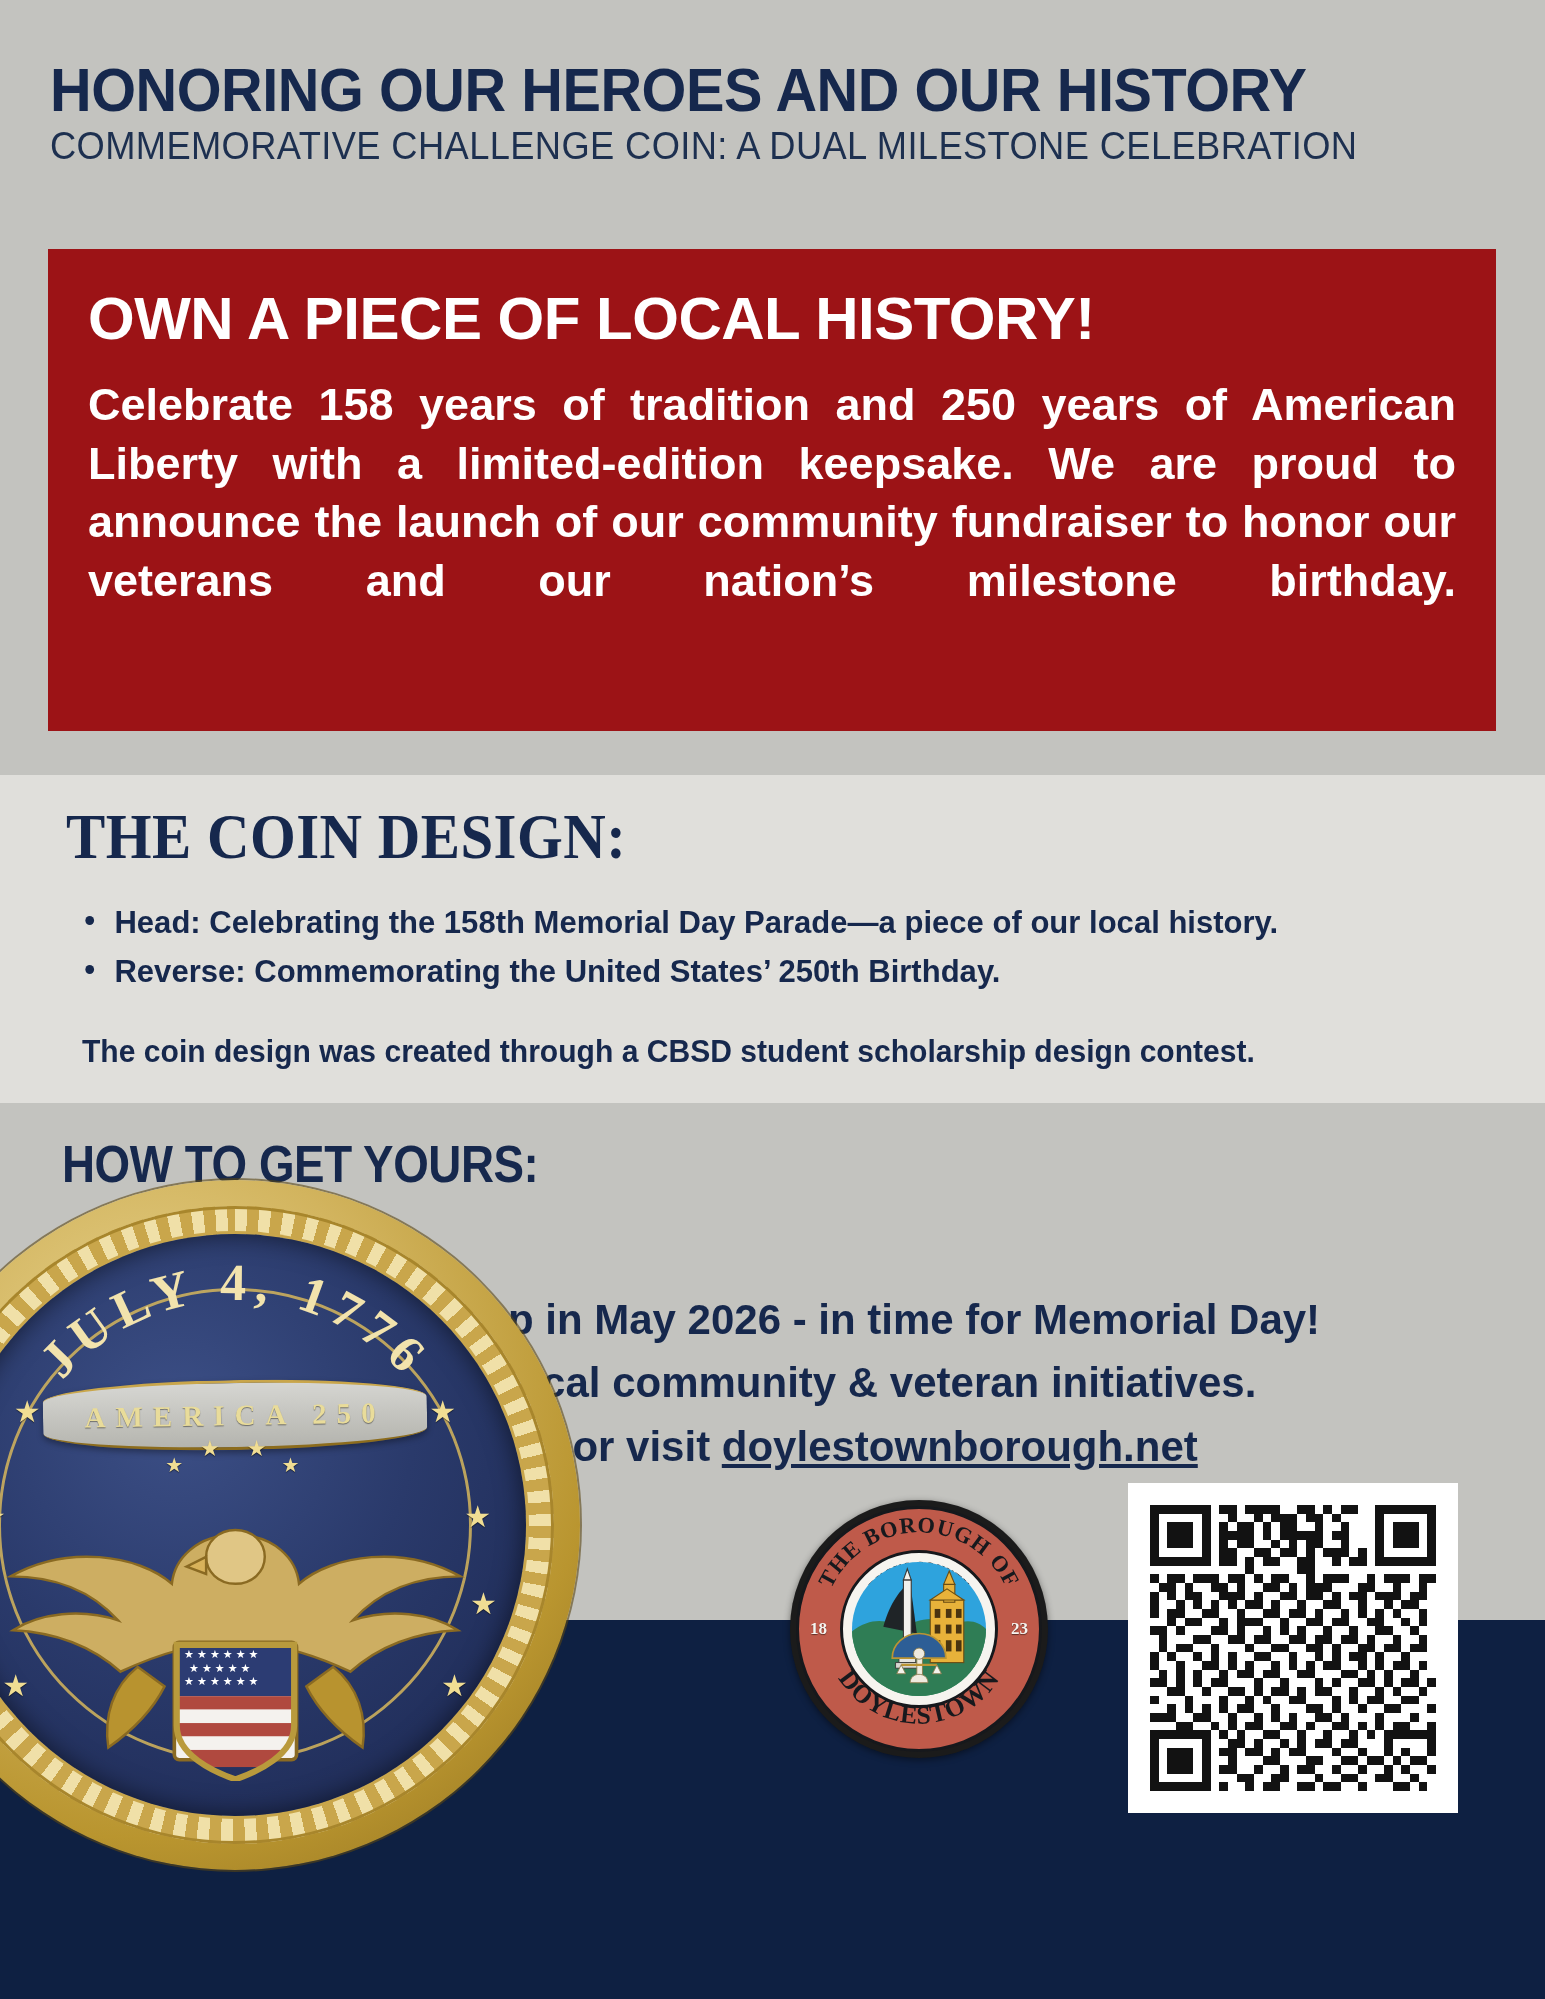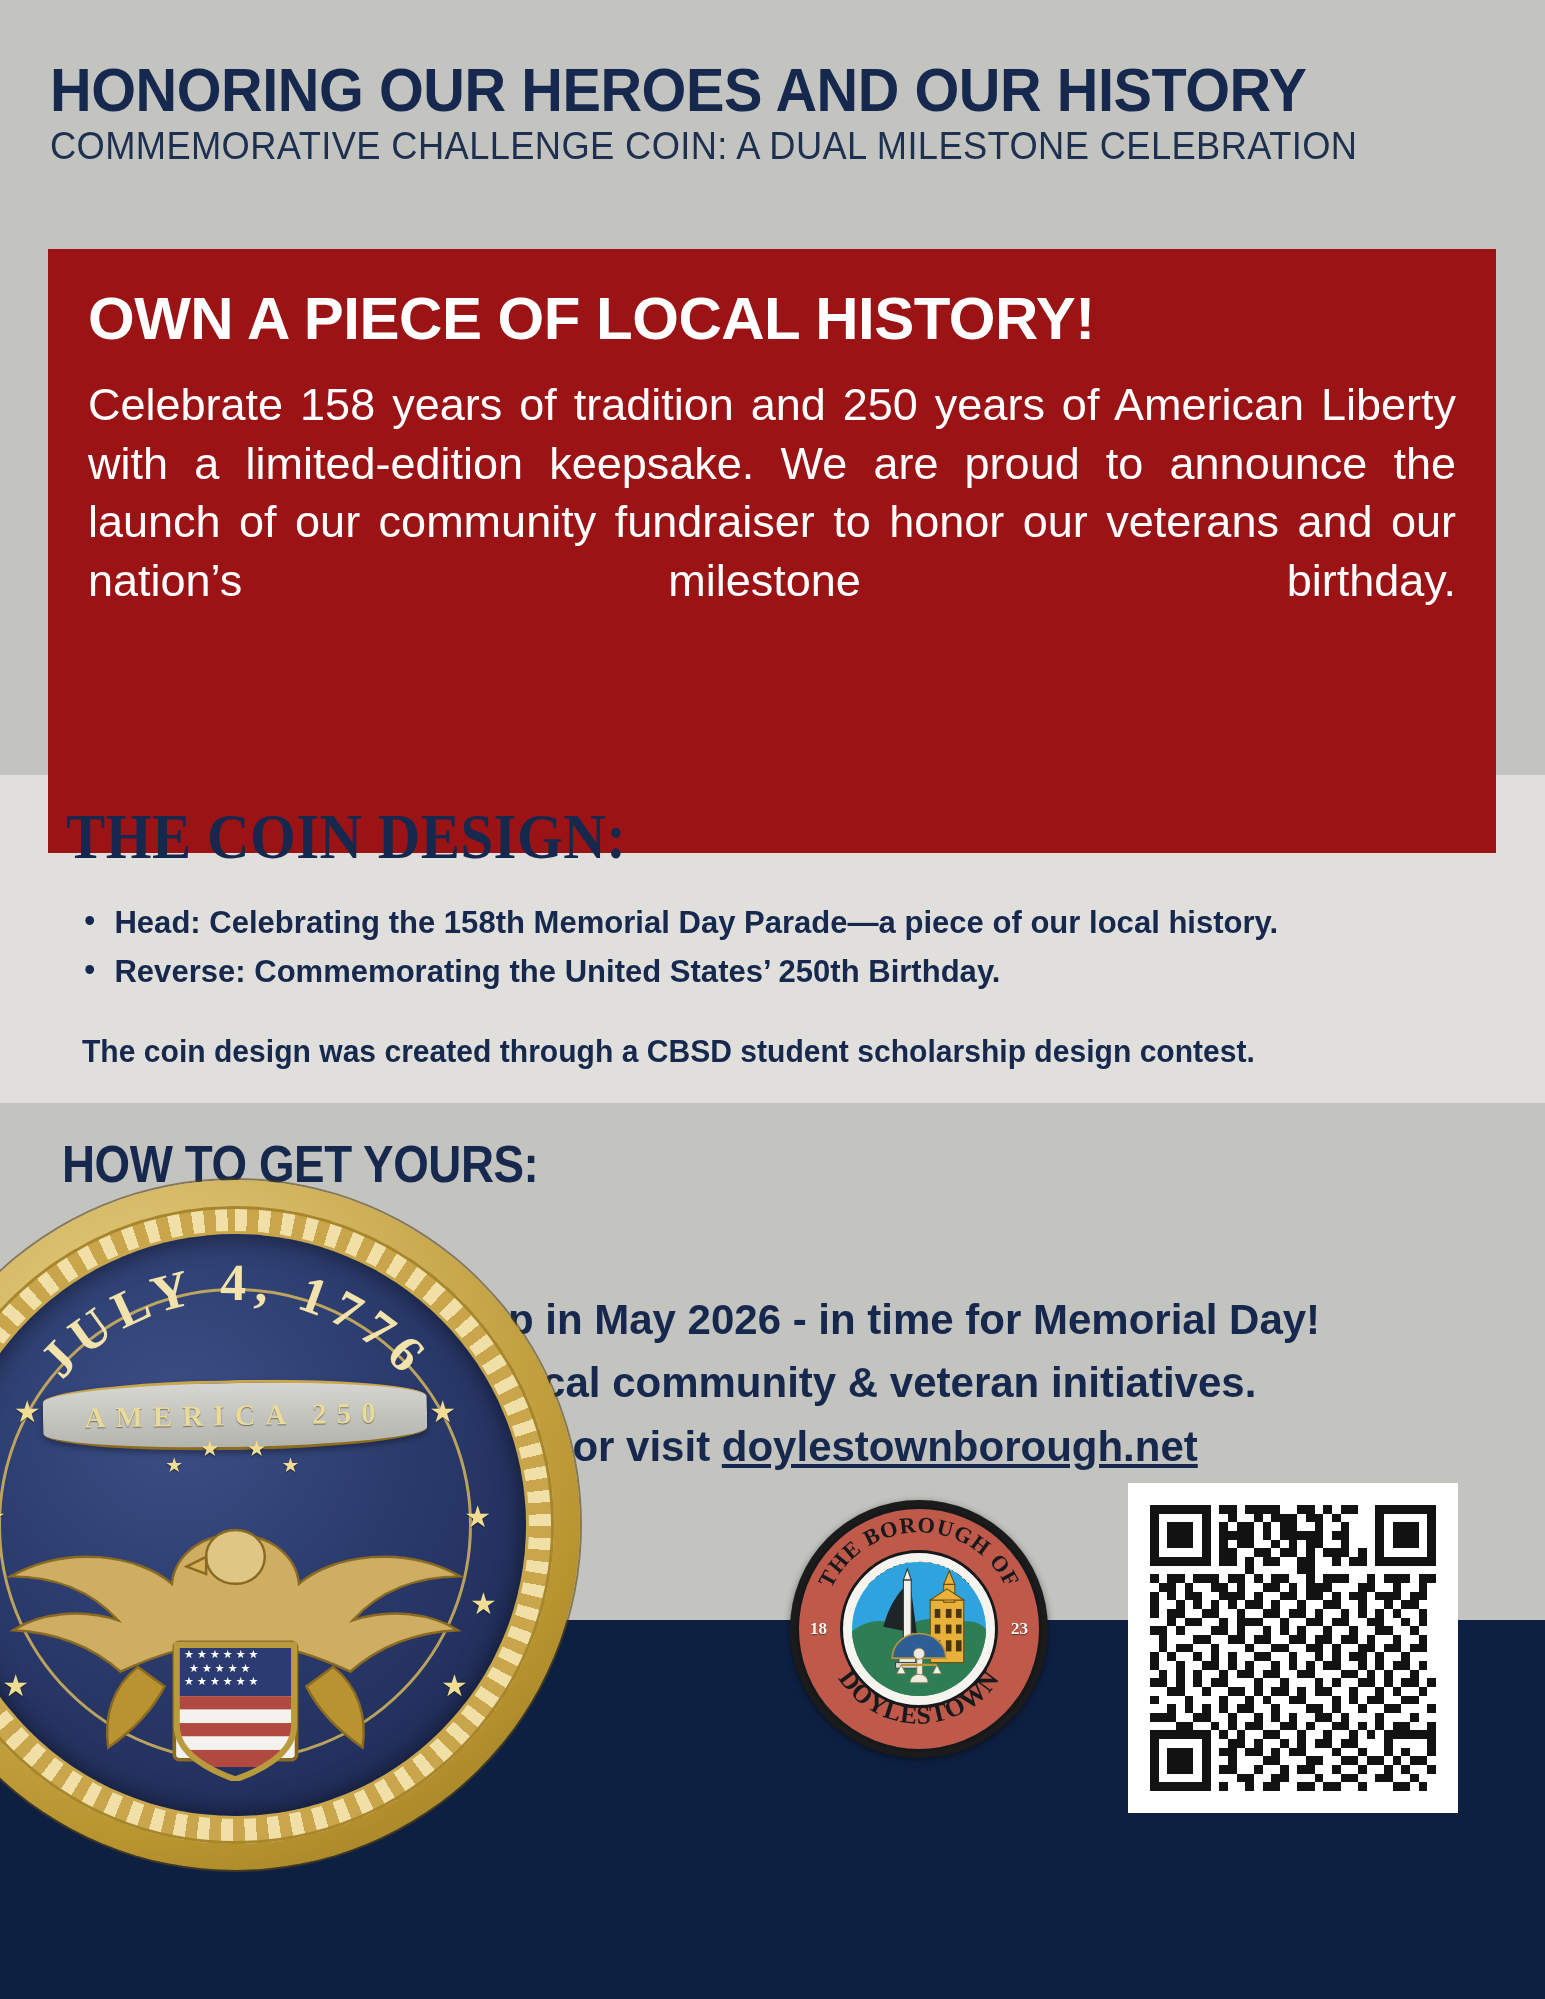--- a/index.html
+++ b/index.html
@@ -28,29 +28,29 @@
   .hdr h2{
     margin:6px 0 0 0;color:#1d3050;
     font-weight:400;font-size:38px;line-height:1.05;
     letter-spacing:0.4px;
     transform:scaleX(0.955);transform-origin:left center;
     white-space:nowrap;
   }
 
   
   .redbox{
-    position:absolute;left:48px;top:249px;width:1448px;height:604px;
+    position:absolute;left:48px;top:249px;width:1448px;height:482px;
     background:#9c1316;box-sizing:border-box;padding:38px 40px 0 40px;
   }
   .redbox .rb-title{
     margin:0;color:#ffffff;font-weight:700;font-size:60px;line-height:1.05;
     letter-spacing:-0.5px;white-space:nowrap;
   }
   .redbox .rb-body{
-    margin:26px 0 0 0;color:#ffffff;font-weight:400;font-size:45px;line-height:1.30;
+    margin:26px 0 0 0;color:#ffffff;font-weight:700;font-size:45px;line-height:1.30;
     text-align:justify;text-justify:inter-word;
   }
   .redbox .rb-body::after{content:"";display:inline-block;width:100%;}
 
   
   .sec-coin{position:absolute;left:4px;right:0;top:775px;height:328px;}
   .sec-coin .sec-h{
     position:absolute;left:62px;top:30px;
     margin:0;color:#16284d;
     font-family:"Liberation Serif", serif;

